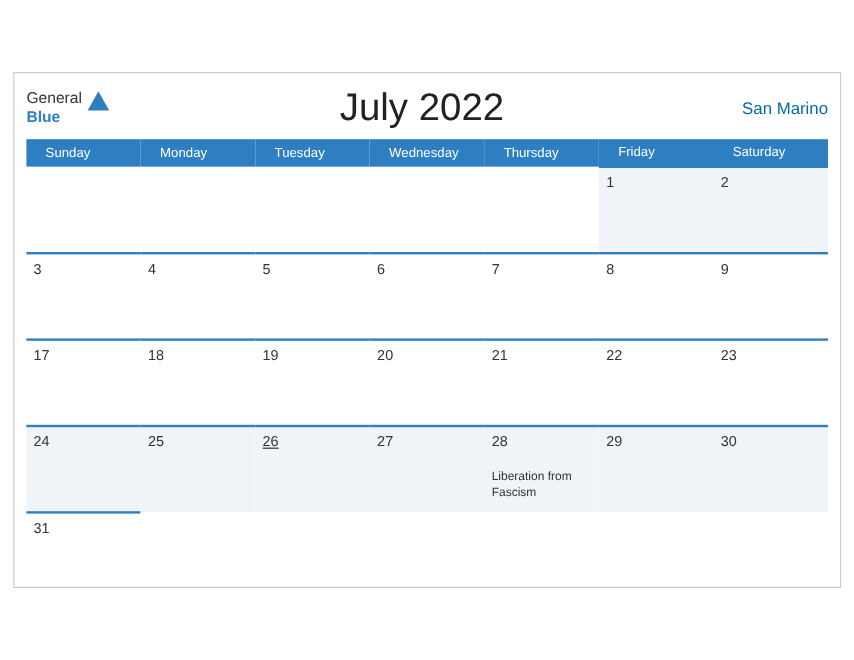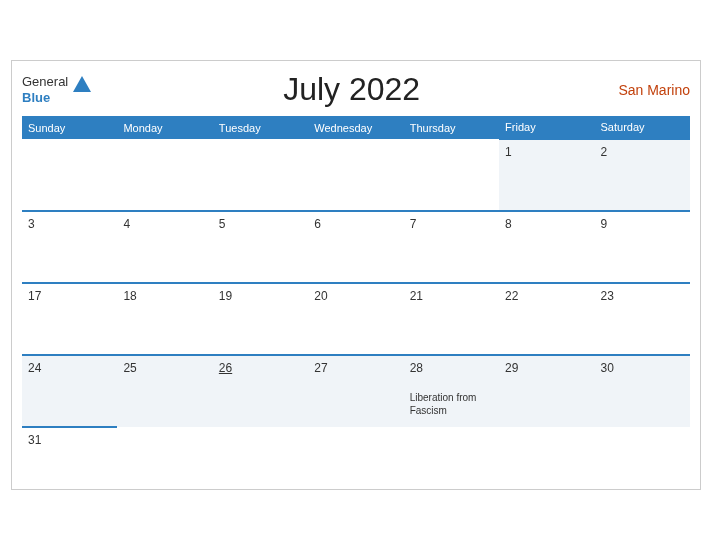--- a/index.html
+++ b/index.html
@@ -49,34 +49,34 @@
     }
     .calendar-title {
       font-size: 32px;
       font-weight: normal;
       color: #222;
       text-align: center;
       flex: 1;
     }
     .country-name {
       font-size: 14px;
-      color: #c2410c;
+      color: #0369a1;
       text-align: right;
       min-width: 80px;
     }
     .calendar-grid {
       width: 100%;
       border-collapse: collapse;
     }
     .calendar-grid th {
       background: #2e7fc1;
       color: #fff;
       font-size: 11px;
       font-weight: normal;
-      padding: 5px 6px;
+      padding: 5px 16px;
       text-align: left;
       border: none;
     }
     .calendar-grid td {
       width: calc(100% / 7);
       height: 72px;
       vertical-align: top;
       padding: 5px 6px;
       font-size: 12px;
       color: #333;

